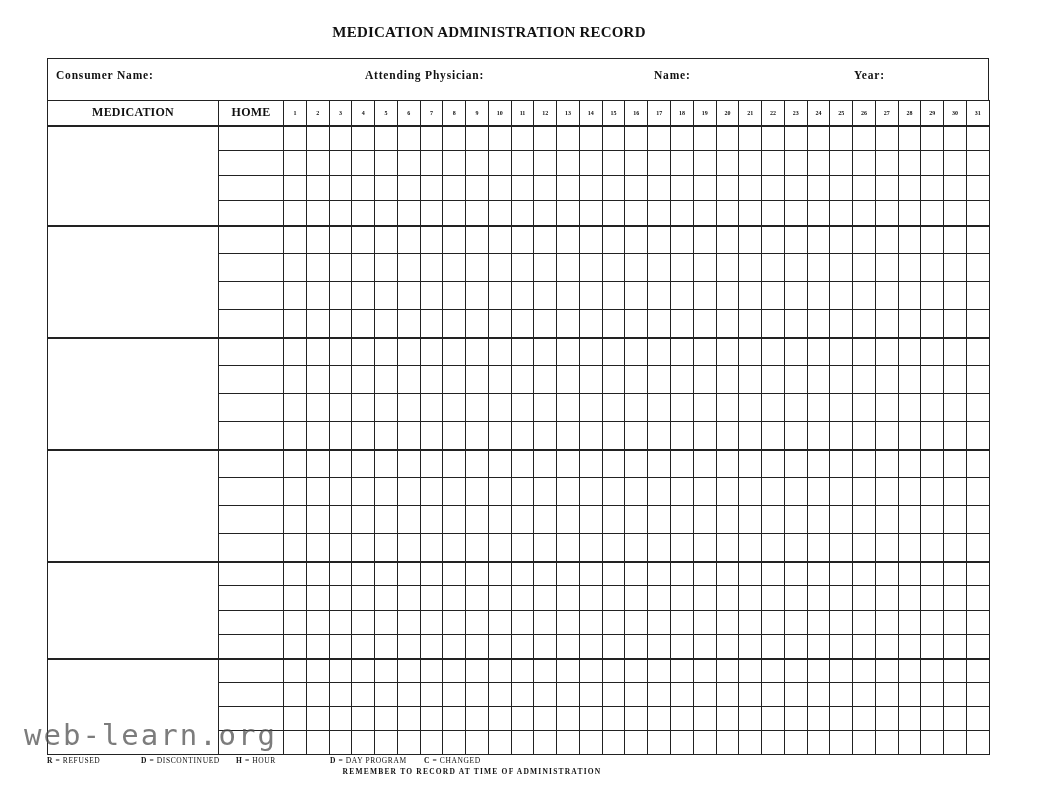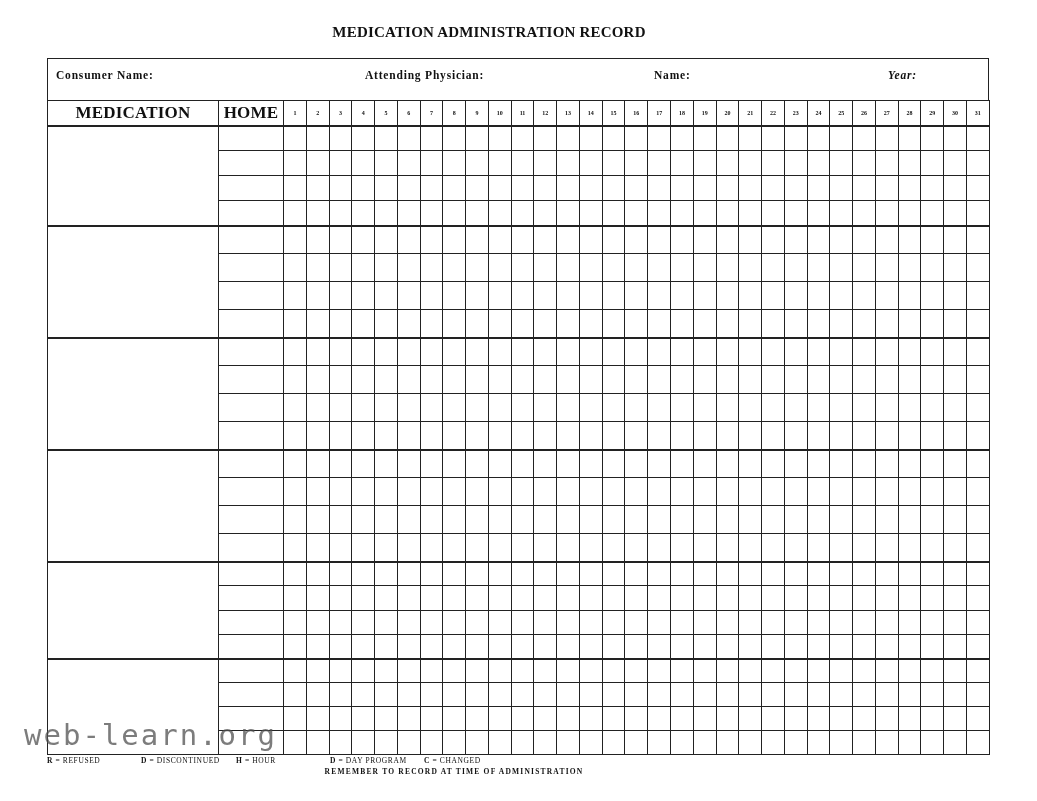--- a/index.html
+++ b/index.html
@@ -55,21 +55,21 @@
       padding: 0;
       box-sizing: border-box;
     }
     .grid th {
       font-weight: bold;
       height: 25px;
       vertical-align: middle;
       text-align: center;
     }
     .grid th.main-head {
-      font-size: 17px;
+      font-size: 12px;
       letter-spacing: 0.2px;
     }
     .grid th.day-head {
       font-size: 6px;
     }
     .grid td.med-cell {
       vertical-align: top;
     }
     .grid tr.group-start td {
       border-top: 2px solid #222;
@@ -84,21 +84,21 @@
     .legend b { font-weight: bold; }
     .reminder {
       position: absolute;
       left: 0;
       top: 767px;
       width: 908px;
       text-align: center;
       font-weight: bold;
       font-size: 7.5px;
       letter-spacing: 1.2px;
-      padding-left: 0;
+      padding-left: 18px;
     }
     .reminder span {
       position: relative;
       left: 0;
     }
     .watermark {
       position: absolute;
       left: 24px;
       top: 718px;
       font-family: "DejaVu Sans Mono", "Liberation Mono", monospace;
@@ -110,21 +110,21 @@
   </style>
 </head>
 <body>
 
 <div class="title">MEDICATION ADMINISTRATION RECORD</div>
 
 <div class="info-box">
   <span class="info-label" style="left:8px;">Consumer Name:</span>
   <span class="info-label" style="left:317px;">Attending Physician:</span>
   <span class="info-label" style="left:606px;">Name:</span>
-  <span class="info-label" style="left:840px;font-style:italic;">Year:</span>
+  <span class="info-label" style="left:806px;">Year:</span>
 </div>
 
 <table class="grid">
   <colgroup id="grid-cols">
       <col style="width: 171px;">
       <col style="width: 65px;">
       <col style="width: 22.7742px;">
       <col style="width: 22.7742px;">
       <col style="width: 22.7742px;">
       <col style="width: 22.7742px;">

